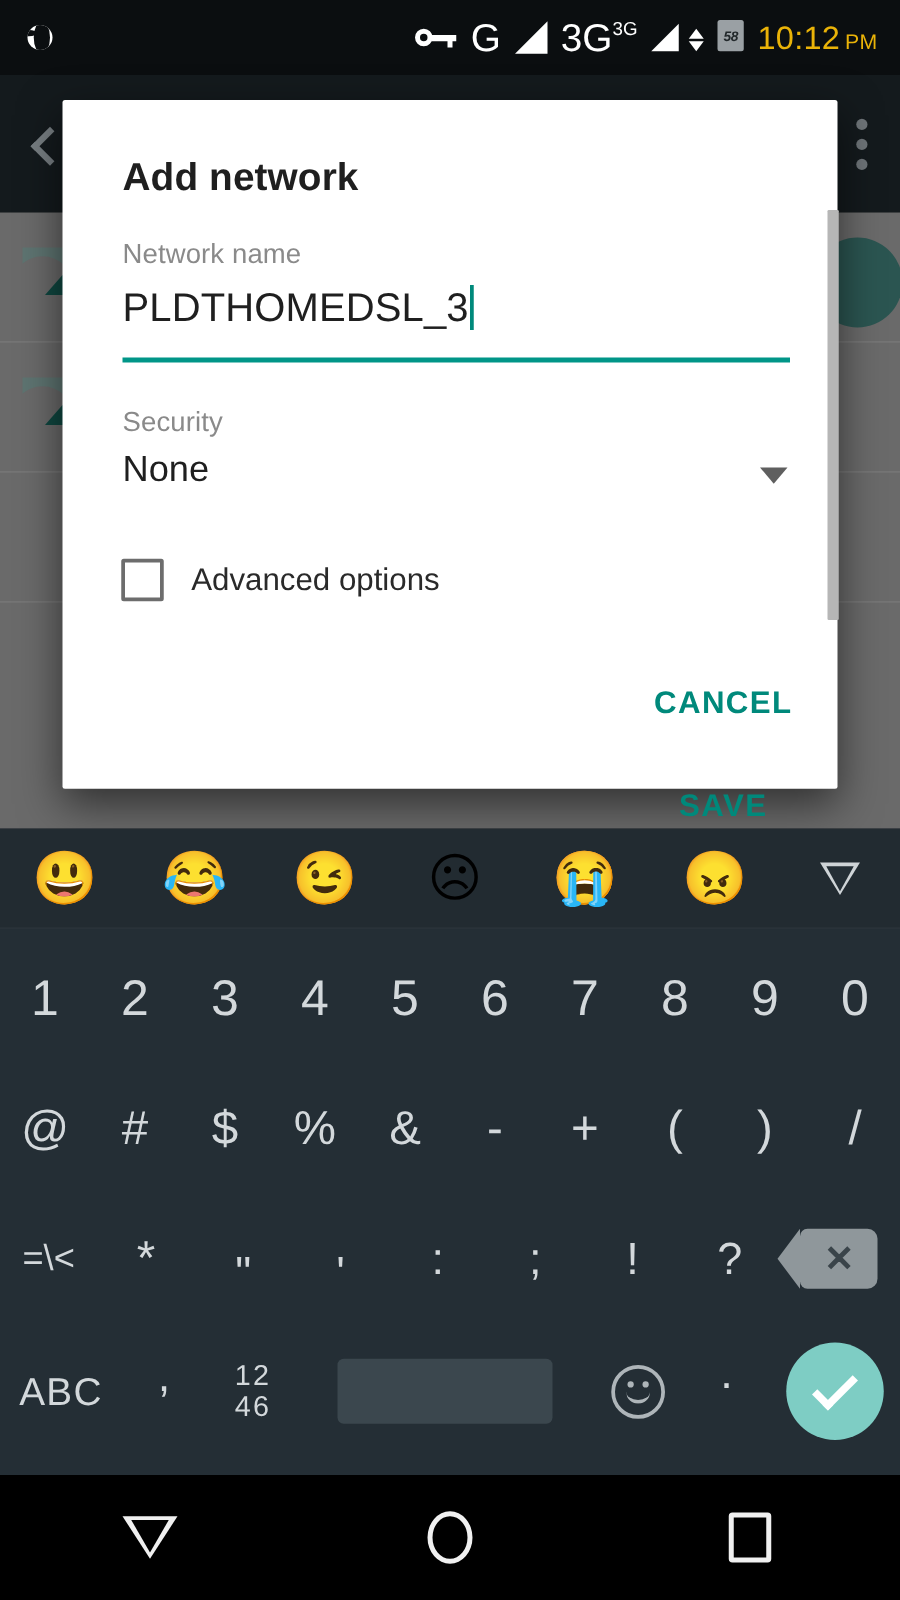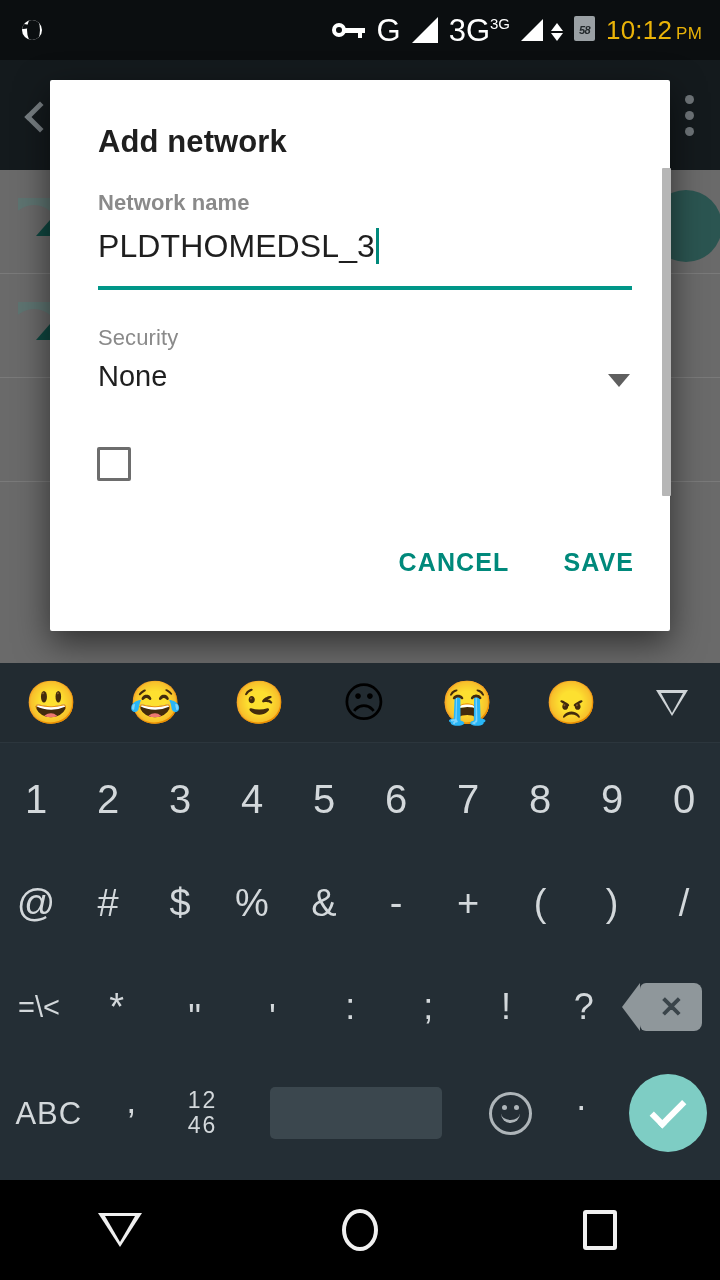--- a/index.html
+++ b/index.html
@@ -113,21 +113,21 @@
     background:#fff; border-radius:2px;
     box-shadow:0 12px 34px rgba(0,0,0,.55);
   }
   .dlg-title {
     position:absolute; left:48px; top:44px;
     font-size:31px; font-weight:bold; color:#1f1f1f; letter-spacing:0.1px;
   }
   .field-label {
     font-size:22px; color:#8a8a8a; letter-spacing:0.1px;
   }
-  .net-label { position:absolute; left:48px; top:110px;font-weight:bold; }
+  .net-label { position:absolute; left:48px; top:110px; }
   .net-value-row { position:absolute; left:48px; top:148px; width:534px; }
   .net-value {
     font-size:32px; color:#1f1f1f; display:inline-block; letter-spacing:0.1px;
     padding-bottom:3px;
   }
   .caret {
     display:inline-block; width:3px; height:36px; background:#00897b;
     vertical-align:-7px; margin-left:1px;
   }
   .net-underline {
@@ -142,21 +142,21 @@
     position:absolute; left:558px; top:294px;
     width:0; height:0; border-style:solid; border-width:13px 11px 0 11px;
     border-color:#5f5f5f transparent transparent transparent;
   }
   .adv-row { position:absolute; left:47px; top:367px; display:flex; align-items:center; gap:22px; }
   .checkbox {
     width:34px; height:34px; border:3px solid #6d6d6d; border-radius:2px; background:#fff;
   }
   .adv-text { font-size:25px; color:#2a2a2a; }
   .dlg-actions {
-    position:absolute; right:36px; top:468px; display:flex; align-items:center; gap:54px;
+    position:absolute; right:36px; top:468px; display:flex; align-items:center; gap:54px;flex-direction:column;
   }
   .dlg-btn {
     font-size:25px; font-weight:bold; color:#00897b; letter-spacing:1.1px;
     background:none; border:none; cursor:pointer; font-family:"Liberation Sans", sans-serif;
   }
   .dlg-scrollbar {
     position:absolute; left:612px; top:88px; width:9px; height:328px;
     background:#b6b6b6; border-radius:1px;
   }
 
@@ -328,20 +328,21 @@
       <span class="net-value">PLDTHOMEDSL_3</span><span class="caret"></span>
     </div>
     <div class="net-underline"></div>
 
     <div class="field-label sec-label">Security</div>
     <div class="sec-value">None</div>
     <div class="sec-caret"></div>
 
     <div class="adv-row">
       <span class="checkbox"></span>
+      <span class="adv-text">Advanced options</span>
     </div>
 
     <div class="dlg-actions">
       <button class="dlg-btn">CANCEL</button>
       <button class="dlg-btn">SAVE</button>
     </div>
 
     <div class="dlg-scrollbar"></div>
   </div>
 

